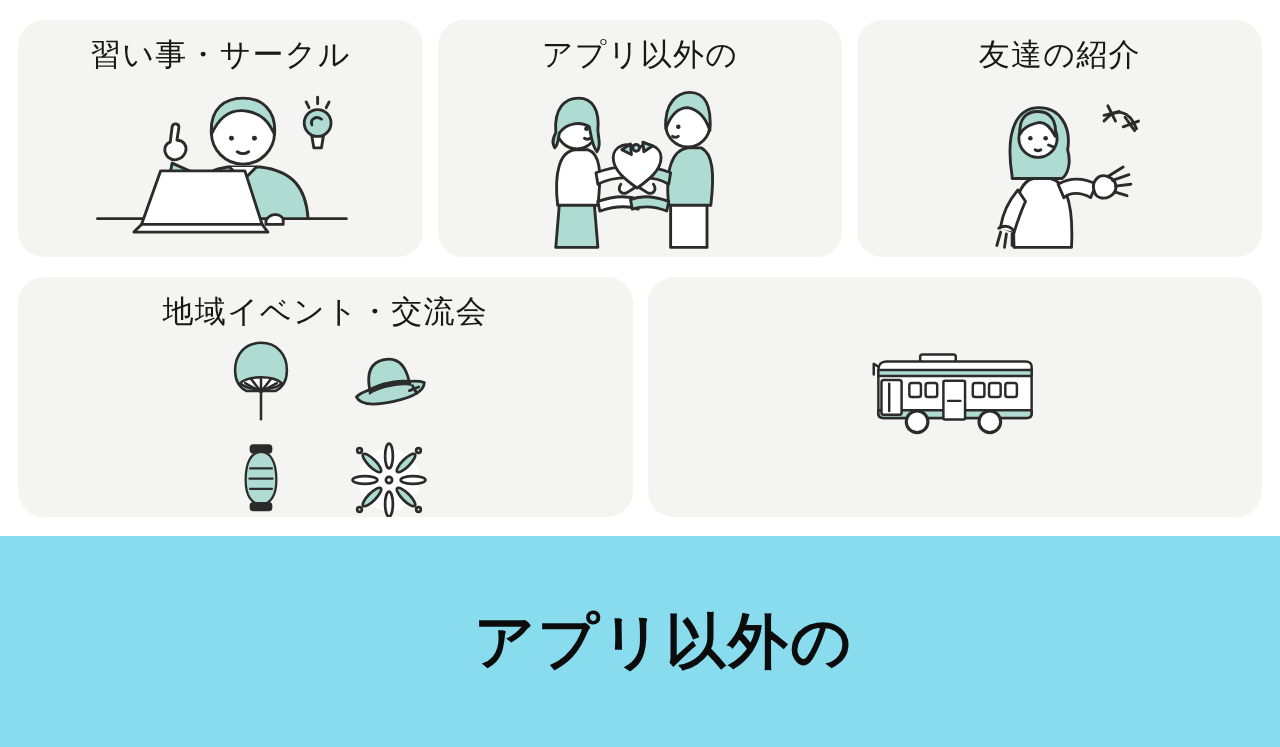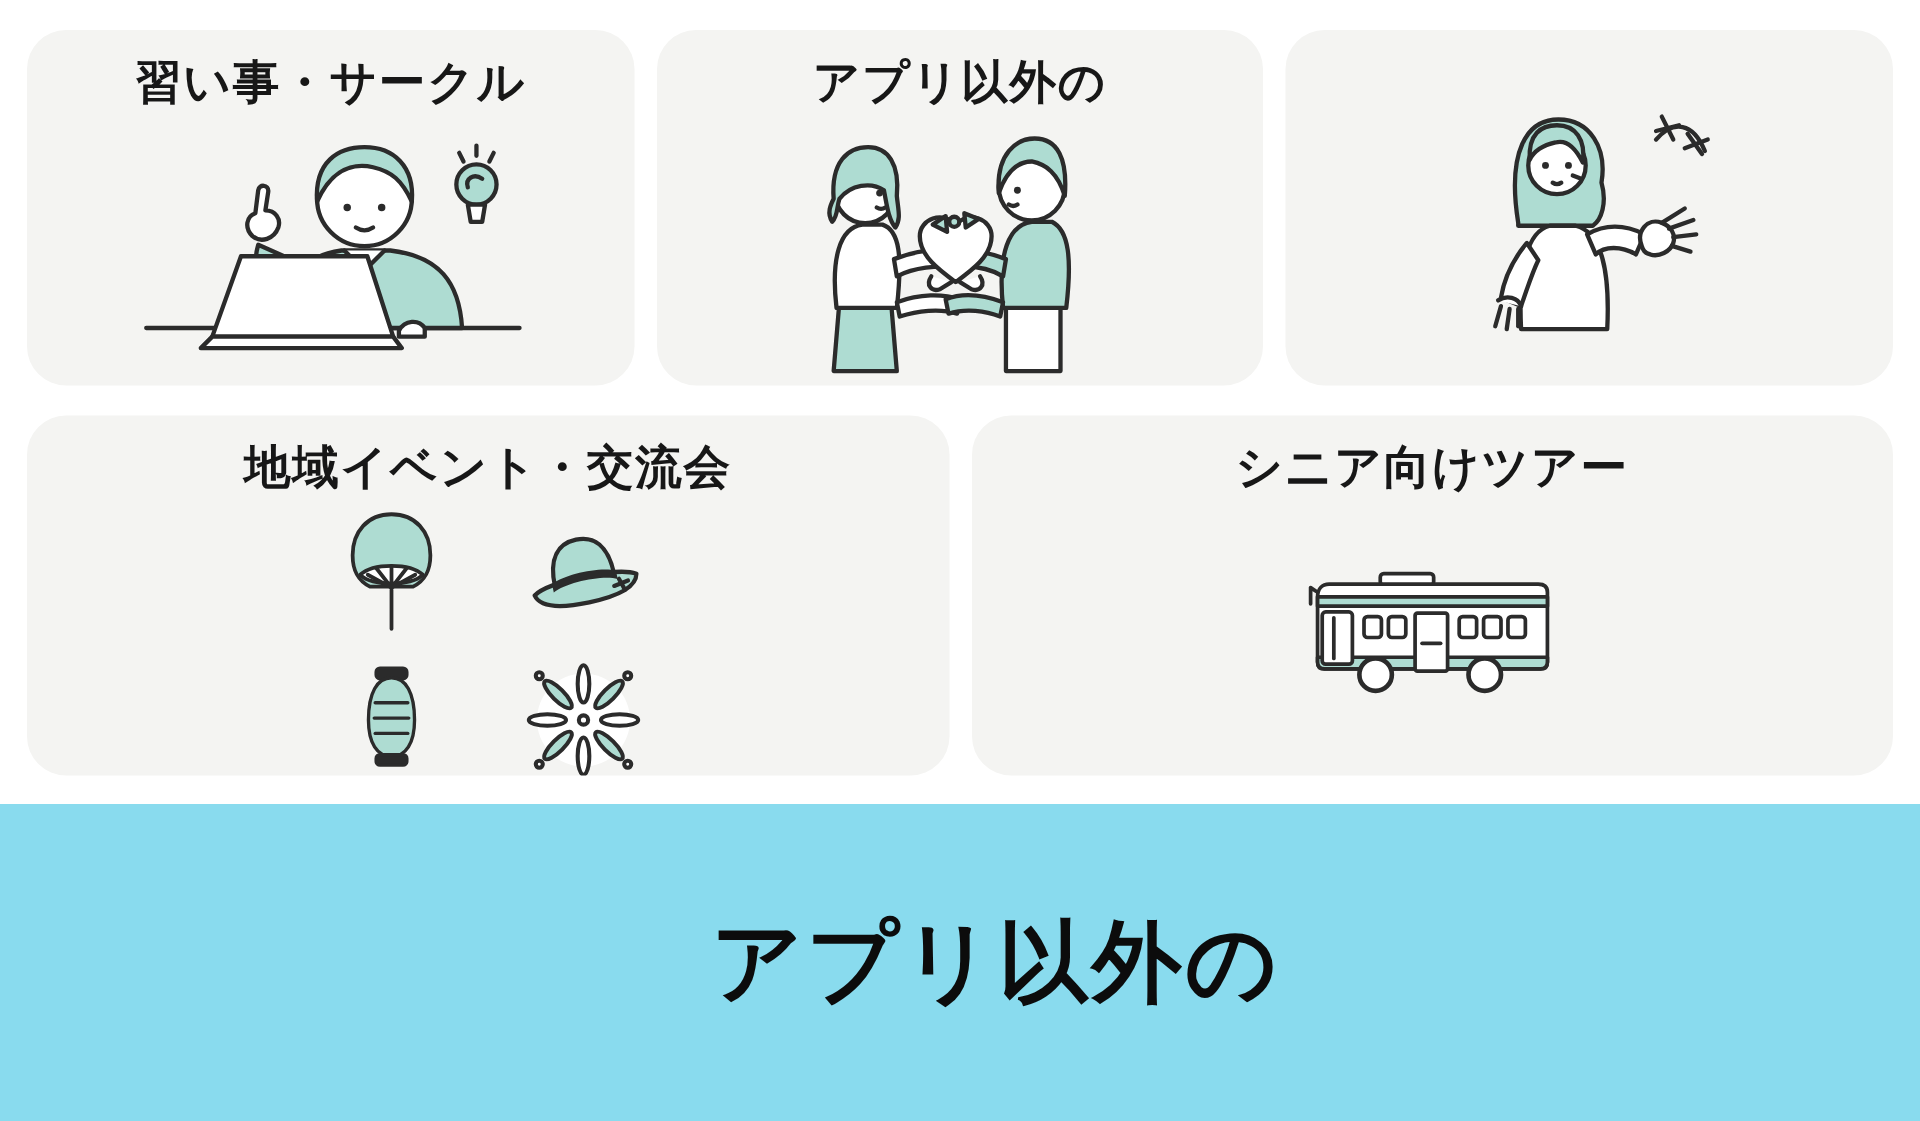--- a/index.html
+++ b/index.html
@@ -20,21 +20,21 @@
     border-radius: 26px;
     flex: 1 1 0;
     display: flex;
     flex-direction: column;
     align-items: center;
     overflow: hidden;
   }
   .card-title {
     margin: 14px 0 0 0;
     font-size: 31px;
-    font-weight: 700;
+    font-weight: 400;
     letter-spacing: 0.04em;
     color: #171717;
     white-space: nowrap;
   }
   .illo {
     flex: 1;
     display: flex;
     align-items: center;
     justify-content: center;
     width: 100%;
@@ -145,20 +145,21 @@
               <circle cx="136" cy="66" r="3.5" fill="#aedcd2"></circle>
               <path d="M120 104 C116 110 120 115 126 113 L134 108" fill="#ffffff"></path>
               <path d="M154 104 C158 110 154 115 148 113 L140 108" fill="#ffffff"></path>
             </g>
           </g>
         </svg>
       </div>
     </section>
 
     <section class="card">
+      <h2 class="card-title">友達の紹介</h2>
       <div class="illo">
         <svg width="268" height="168" viewBox="0 0 280 172">
           <g fill="none" stroke="#2b2b2b" stroke-width="3" stroke-linecap="round" stroke-linejoin="round">
             <g>
               <path d="M186 38 C198 24 212 26 220 46"></path>
               <path d="M190 22 L198 38"></path>
                 <path d="M186 32 L202 28"></path>
               <path d="M208 34 L218 48"></path>
                 <path d="M206 44 L222 38"></path>
             </g>
@@ -246,21 +247,20 @@
             <circle cx="20" cy="20" r="3" fill="#ffffff"></circle>
             <circle cx="96" cy="20" r="3" fill="#ffffff"></circle>
             <circle cx="20" cy="96" r="3" fill="#ffffff"></circle>
             <circle cx="96" cy="96" r="3" fill="#ffffff"></circle>
           </g>
         </svg>
       </div>
     </section>
 
     <section class="card">
-      <h2 class="card-title">シニア向けツアー</h2>
       <div class="illo">
         <svg width="178" height="92" viewBox="0 0 230 118">
           <g fill="none" stroke="#2b2b2b" stroke-width="3.2" stroke-linecap="round" stroke-linejoin="round">
             <rect x="70" y="4" width="46" height="10" rx="3" fill="#ffffff"></rect>
             <path d="M26 13 L206 13 C212 13 214 16 214 20 L214 80 C214 84 212 86 208 86 L22 86 C18 86 16 84 16 80 L16 24 C16 17 20 13 26 13 Z" fill="#ffffff"></path>
             <path d="M16 24 L214 24 L214 32 L16 32 Z" fill="#aedcd2"></path>
             <path d="M16 76 L214 76 L214 80 C214 84 212 86 208 86 L22 86 C18 86 16 84 16 80 Z" fill="#aedcd2"></path>
             <path d="M16 20 L10 16 L10 30"></path>
             <rect x="20" y="37" width="26" height="45" rx="3" fill="#ffffff"></rect>
             <line x1="30" y1="42" x2="30" y2="77"></line>

